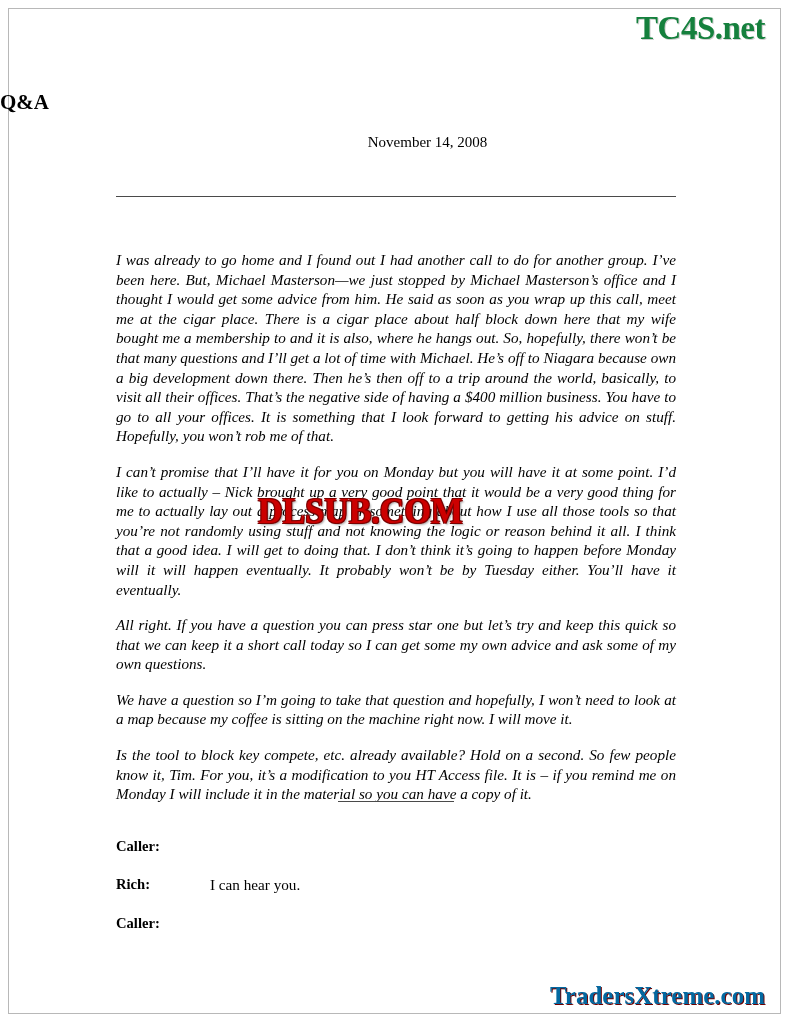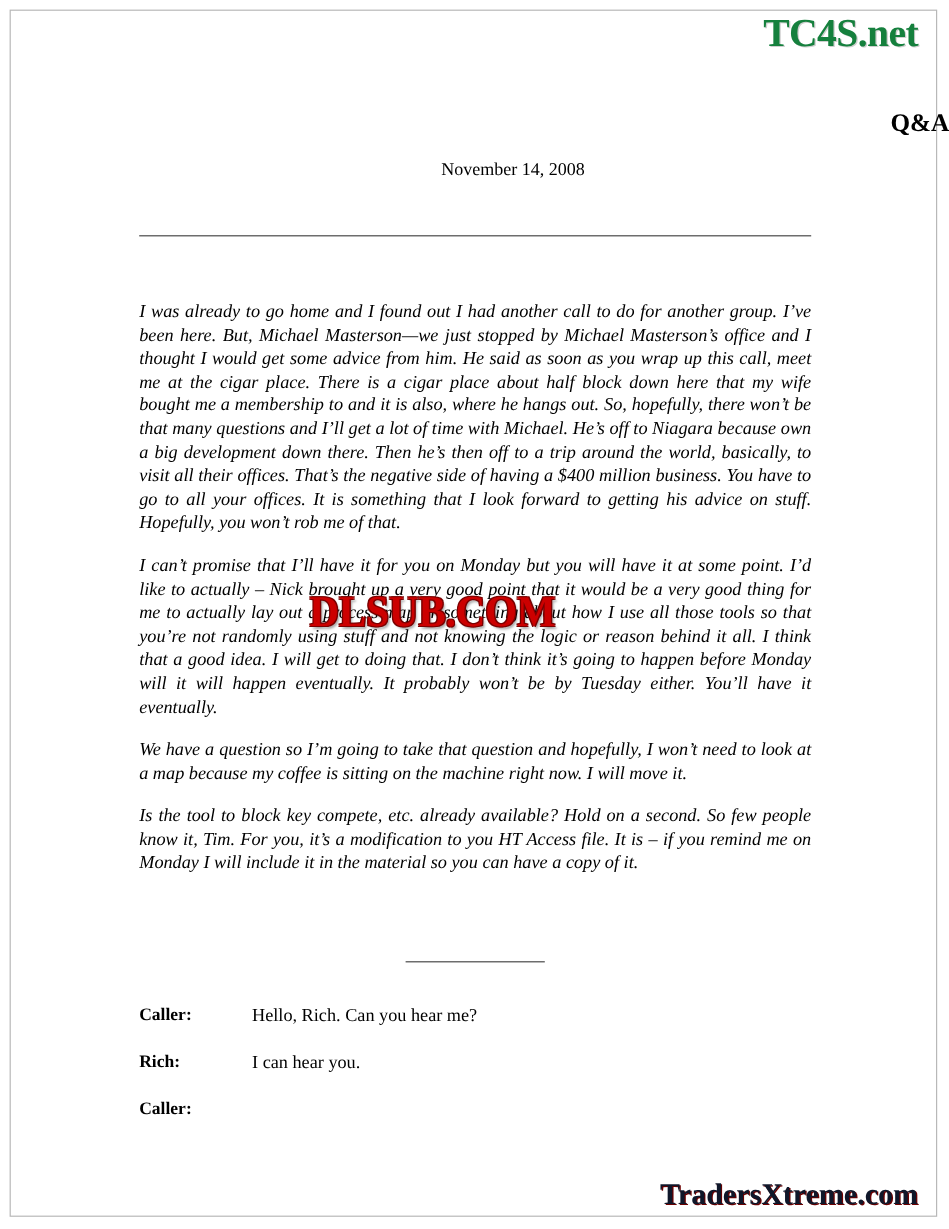--- a/index.html
+++ b/index.html
@@ -34,21 +34,21 @@
     font-size: 33px;
     color: #15803d;
     letter-spacing: -0.5px;
     text-shadow: 1px 1px 0 #cfcfcf;
   }
   .doc-title {
     position: absolute;
     top: 90px;
     left: 0;
     width: 791px;
-    text-align: right;
+    text-align: left;
     font-size: 21px;
     font-weight: bold;
     font-family: "Liberation Serif", serif;
   }
   .doc-date {
     position: absolute;
     top: 134px;
     left: 0;
     width: 791px;
     text-align: center;
@@ -125,51 +125,51 @@
     transform: scaleY(1.08);
     pointer-events: none;
   }
   .watermark-bottom {
     position: absolute;
     right: 26px;
     bottom: 14px;
     font-family: "Liberation Serif", serif;
     font-weight: bold;
     font-size: 25px;
-    color: #0f172a;
+    color: #0369a1;
     text-shadow: 1px 1px 0 #6e0000;
   }
 </style>
 </head>
 <body>
 
 <div class="page-border"></div>
 
 <div class="watermark-top">TC4S.net</div>
 
 <div class="doc-title">Q&amp;A</div>
 <div class="doc-date">November 14, 2008</div>
 
 <div class="rule-top"></div>
 
 <div class="body-area">
   <p>I was already to go home and I found out I had another call to do for another group. I’ve been here. But, Michael Masterson—we just stopped by Michael Masterson’s office and I thought I would get some advice from him. He said as soon as you wrap up this call, meet me at the cigar place. There is a cigar place about half block down here that my wife bought me a membership to and it is also, where he hangs out. So, hopefully, there won’t be that many questions and I’ll get a lot of time with Michael. He’s off to Niagara because own a big development down there. Then he’s then off to a trip around the world, basically, to visit all their offices. That’s the negative side of having a $400 million business. You have to go to all your offices. It is something that I look forward to getting his advice on stuff. Hopefully, you won’t rob me of that.</p>
   <p>I can’t promise that I’ll have it for you on Monday but you will have it at some point. I’d like to actually – Nick brought up a very good point that it would be a very good thing for me to actually lay out a process map or something about how I use all those tools so that you’re not randomly using stuff and not knowing the logic or reason behind it all. I think that a good idea. I will get to doing that. I don’t think it’s going to happen before Monday will it will happen eventually. It probably won’t be by Tuesday either. You’ll have it eventually.</p>
+  <p>All right. If you have a question you can press star one but let’s try and keep this quick so that we can keep it a short call today so I can get some my own advice and ask some of my own questions.</p>
   <p>We have a question so I’m going to take that question and hopefully, I won’t need to look at a map because my coffee is sitting on the machine right now. I will move it.</p>
   <p>Is the tool to block key compete, etc. already available? Hold on a second. So few people know it, Tim. For you, it’s a modification to you HT Access file. It is – if you remind me on Monday I will include it in the material so you can have a copy of it.</p>
 </div>
 
 <div class="watermark-center">DLSUB.COM</div>
 
 <div class="rule-mid"></div>
 
 <div class="dialogue">
   <div class="dlg-row">
     <div class="dlg-speaker">Caller:</div>
-    <div class="dlg-text">Hello, Rich. Can you hear me?</div>
   </div>
   <div class="dlg-row">
     <div class="dlg-speaker">Rich:</div>
     <div class="dlg-text">I can hear you.</div>
   </div>
   <div class="dlg-row">
     <div class="dlg-speaker">Caller:</div>
   </div>
 </div>
 

